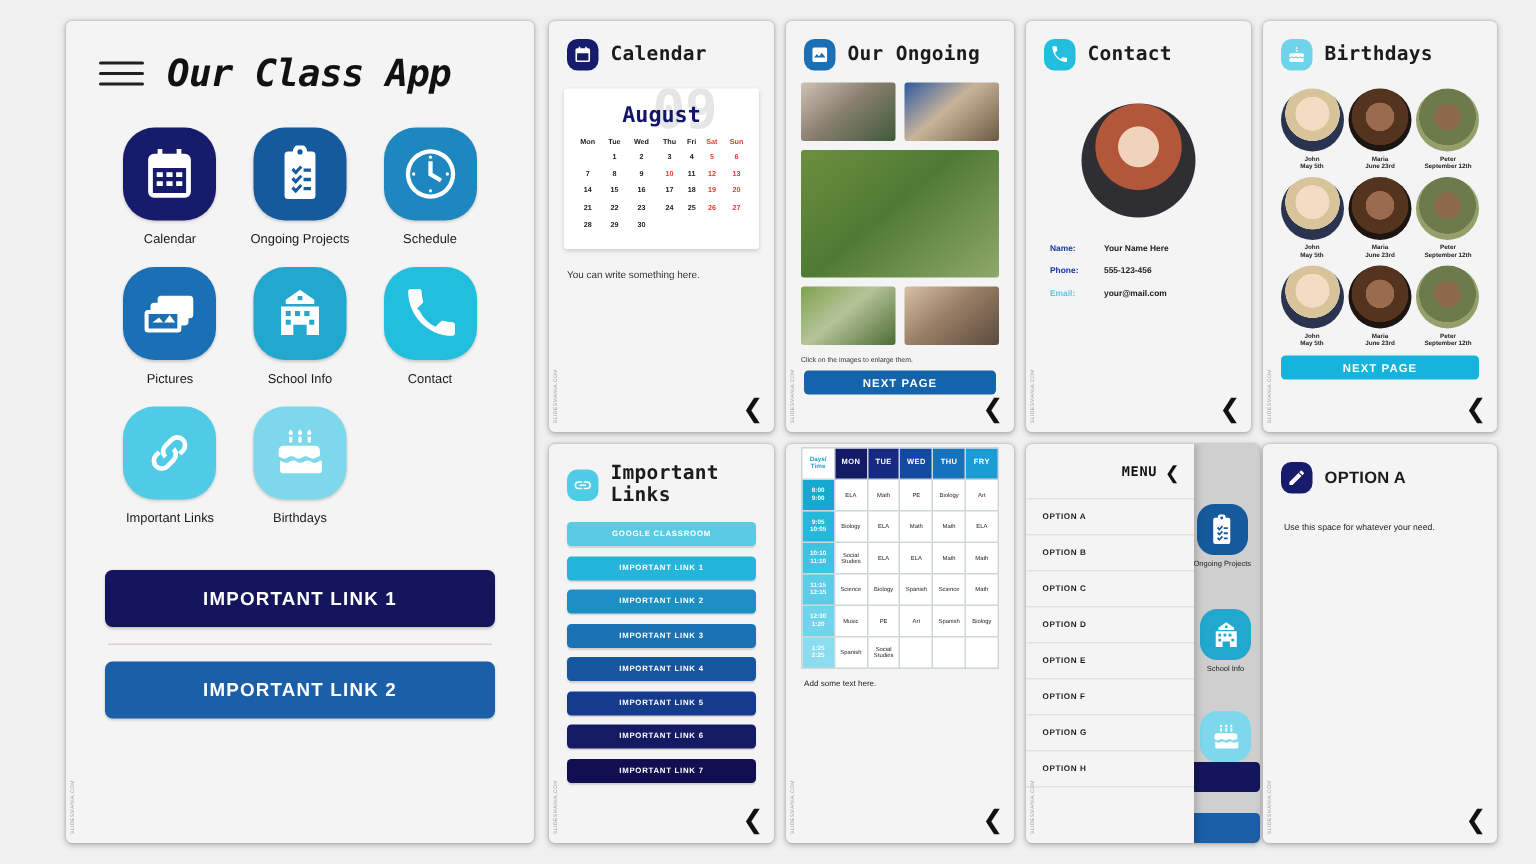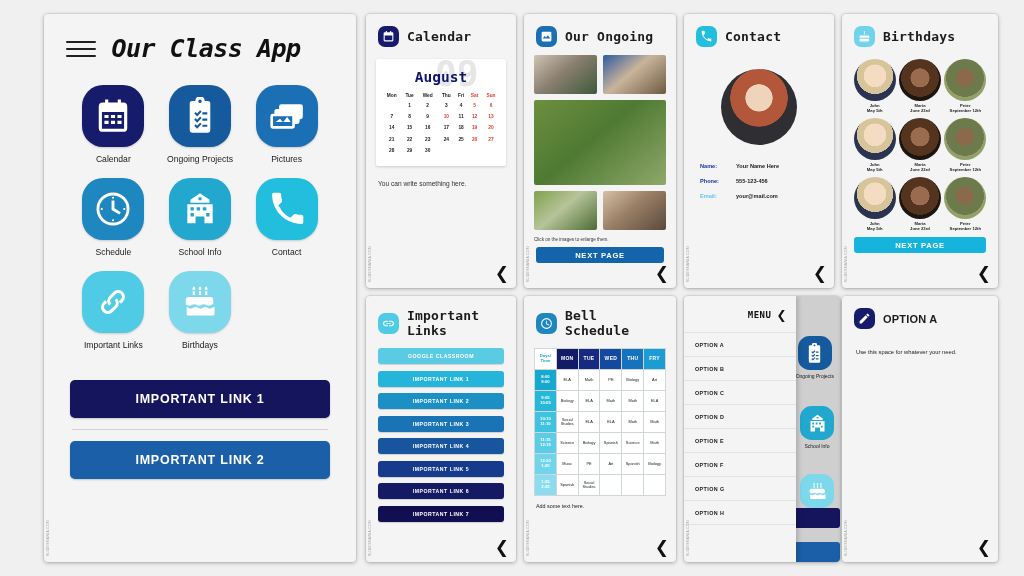--- a/index.html
+++ b/index.html
@@ -210,34 +210,34 @@
         </div>
         <div class="tile">
           <div class="ico" style="background:#155a9c">
             <svg viewBox="0 0 24 24">
               <path d="M15 2.5a3 3 0 0 0-6 0H7A1.5 1.5 0 0 0 5.5 4v17A1.5 1.5 0 0 0 7 22.5h10A1.5 1.5 0 0 0 18.5 21V4A1.5 1.5 0 0 0 17 2.5h-2zM12 1.6a1.1 1.1 0 1 1 0 2.2 1.1 1.1 0 0 1 0-2.2zM9.3 9.4l.9 1 1.9-2 .9.9-2.8 3-1.8-1.9.9-1zm4.2.3h3.1v1.3h-3.1V9.7zM9.3 13.3l.9 1 1.9-2 .9.9-2.8 3L8.4 14.3l.9-1zm4.2.3h3.1V15h-3.1v-1.4zM9.3 17.2l.9 1 1.9-2 .9.9-2.8 3-1.8-1.9.9-1zm4.2.3h3.1v1.3h-3.1v-1.3z"></path>
             </svg>
           </div>
           <div class="lbl">Ongoing Projects</div>
         </div>
         <div class="tile">
+          <div class="ico" style="background:#1f87c0">
+            <svg viewBox="0 0 24 24">
+              <path d="M12 1.6A10.4 10.4 0 1 0 22.4 12 10.4 10.4 0 0 0 12 1.6zm0 1.8a8.6 8.6 0 1 1 0 17.2 8.6 8.6 0 0 1 0-17.2zm-.9 3.2v6l4.9 2.9.9-1.5-4-2.4V6.6h-1.8zM12 4.2a.7.7 0 1 1 0 1.4.7.7 0 0 1 0-1.4zm7.8 7.8a.7.7 0 1 1-1.4 0 .7.7 0 0 1 1.4 0zM12 18.4a.7.7 0 1 1 0 1.4.7.7 0 0 1 0-1.4zM5.6 12a.7.7 0 1 1-1.4 0 .7.7 0 0 1 1.4 0z"></path>
+            </svg>
+          </div>
+          <div class="lbl">Schedule</div>
+        </div>
+        <div class="tile">
           <div class="ico" style="background:#1a6fb5">
             <svg viewBox="0 0 24 24">
               <path d="M20.5 4.5h-12A1.5 1.5 0 0 0 7 6v1.5H5.5A1.5 1.5 0 0 0 4 9v1.5H3A1.5 1.5 0 0 0 1.5 12v6.5A1.5 1.5 0 0 0 3 20h12.5a1.5 1.5 0 0 0 1.5-1.5V17h1.5a1.5 1.5 0 0 0 1.5-1.5V14h.5A1.5 1.5 0 0 0 22 12.5V6a1.5 1.5 0 0 0-1.5-1.5zM3.2 18.3v-6.1h12.1v6.1H3.2zm4.4-4.6 1.9 2.3 2.6-3.4 2.3 3.2H4.8l2.8-2.1z"></path>
             </svg>
           </div>
           <div class="lbl">Pictures</div>
-        </div>
-        <div class="tile">
-          <div class="ico" style="background:#1f87c0">
-            <svg viewBox="0 0 24 24">
-              <path d="M12 1.6A10.4 10.4 0 1 0 22.4 12 10.4 10.4 0 0 0 12 1.6zm0 1.8a8.6 8.6 0 1 1 0 17.2 8.6 8.6 0 0 1 0-17.2zm-.9 3.2v6l4.9 2.9.9-1.5-4-2.4V6.6h-1.8zM12 4.2a.7.7 0 1 1 0 1.4.7.7 0 0 1 0-1.4zm7.8 7.8a.7.7 0 1 1-1.4 0 .7.7 0 0 1 1.4 0zM12 18.4a.7.7 0 1 1 0 1.4.7.7 0 0 1 0-1.4zM5.6 12a.7.7 0 1 1-1.4 0 .7.7 0 0 1 1.4 0z"></path>
-            </svg>
-          </div>
-          <div class="lbl">Schedule</div>
         </div>
         <div class="tile">
           <div class="ico" style="background:#22a7cf">
             <svg viewBox="0 0 24 24">
               <path d="M12 2 6 6.2V8h12V6.2L12 2zm-1 2.6h2v1.8h-2V4.6zM4 9v12h5.2v-4.3h5.6V21H20V9H4zm2 1.9h2.1V13H6v-2.1zm3.9 0H12V13H9.9v-2.1zm3.9 0H16V13h-2.2v-2.1zM6 14.6h2.1v2.1H6v-2.1zm9.9 0H18v2.1h-2.1v-2.1z"></path>
             </svg>
           </div>
           <div class="lbl">School Info</div>
         </div>
         <div class="tile">
@@ -481,28 +481,20 @@
         <div class="link-btn" style="background: rgb(23, 85, 159);">IMPORTANT LINK 4</div>
         <div class="link-btn" style="background: rgb(23, 59, 140);">IMPORTANT LINK 5</div>
         <div class="link-btn" style="background: rgb(20, 26, 99);">IMPORTANT LINK 6</div>
         <div class="link-btn" style="background: rgb(17, 15, 82);">IMPORTANT LINK 7</div>
       </div>
     <div class="back-chev">❮</div>
     <div class="watermark">SLIDESMANIA.COM</div>
   </div>
 
   <div class="screen" id="bell-screen">
-    <div class="sc-head">
-      <div class="sc-badge" id="be-badge" style="background: rgb(31, 135, 192);">
-        <svg viewBox="0 0 24 24">
-            <path d="M12 2a10 10 0 1 0 0 20 10 10 0 0 0 0-20zm0 2a8 8 0 1 1 0 16 8 8 0 0 1 0-16zm-1 3v6l5 2.5.8-1.6-4.3-2.1V7H11z"></path>
-          </svg>
-      </div>
-      <div class="sc-title">Bell Schedule</div>
-    </div>
     <table class="bell" id="bell-table">
         <tbody>
           <tr>
             <th class="corner">Days/<br>Time</th>
             <th class="day" style="background:#131a66">MON</th>
             <th class="day" style="background:#152a80">TUE</th>
             <th class="day" style="background:#1449a0">WED</th>
             <th class="day" style="background:#1573bd">THU</th>
             <th class="day" style="background:#1b9cd4">FRY</th>
           </tr>

